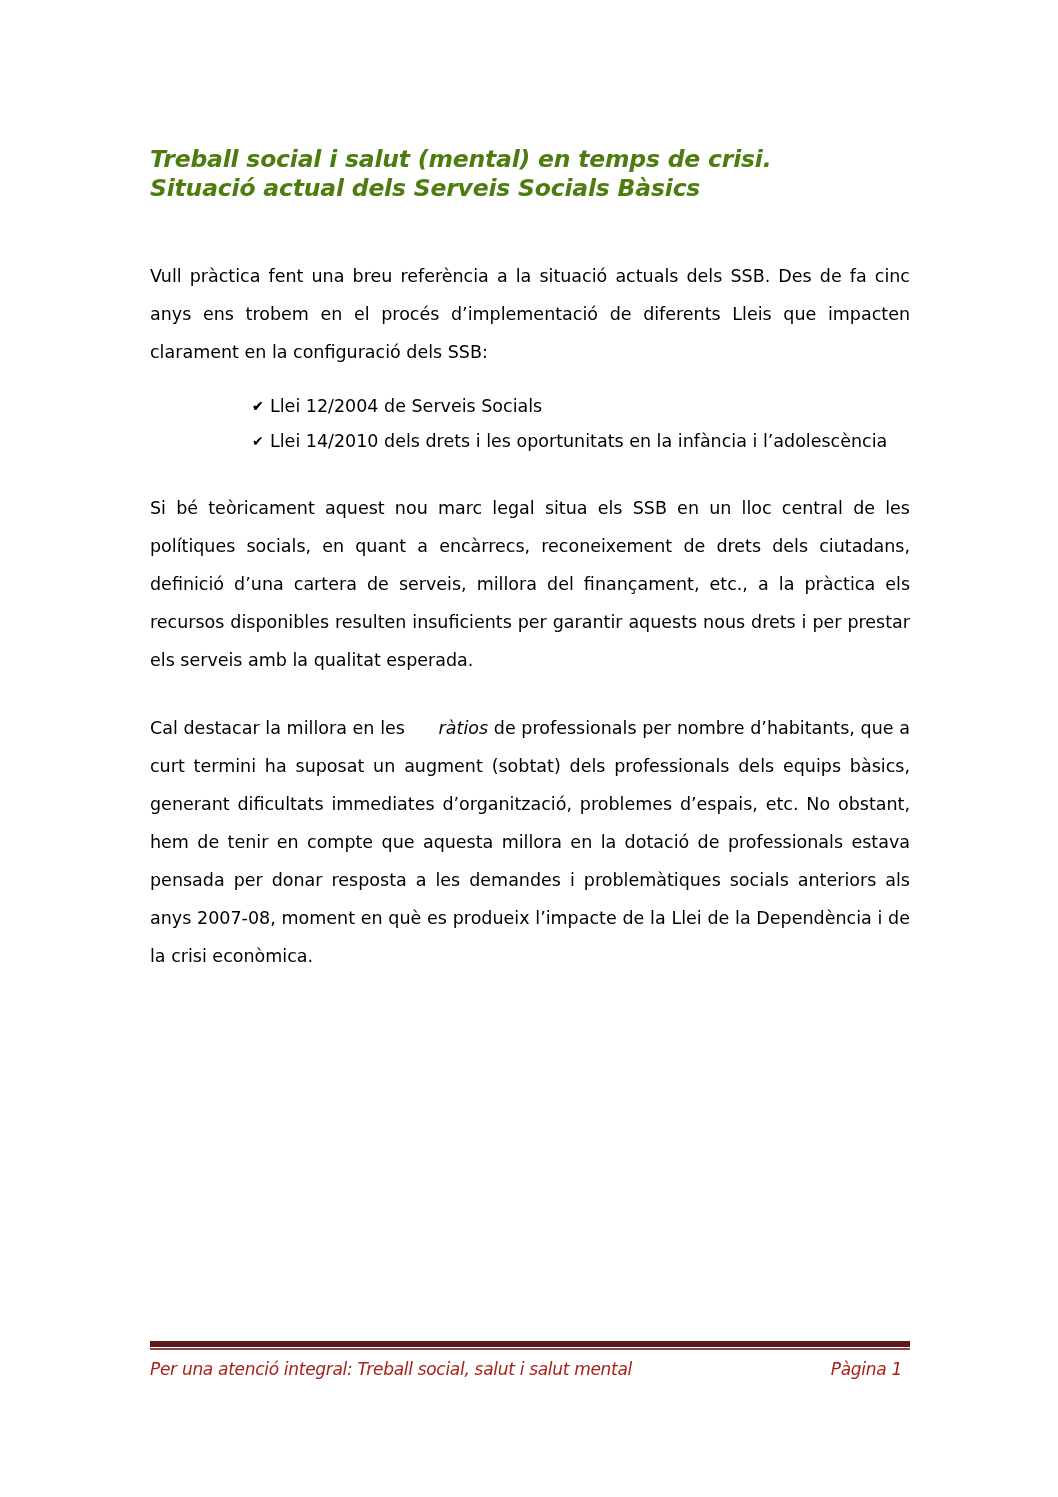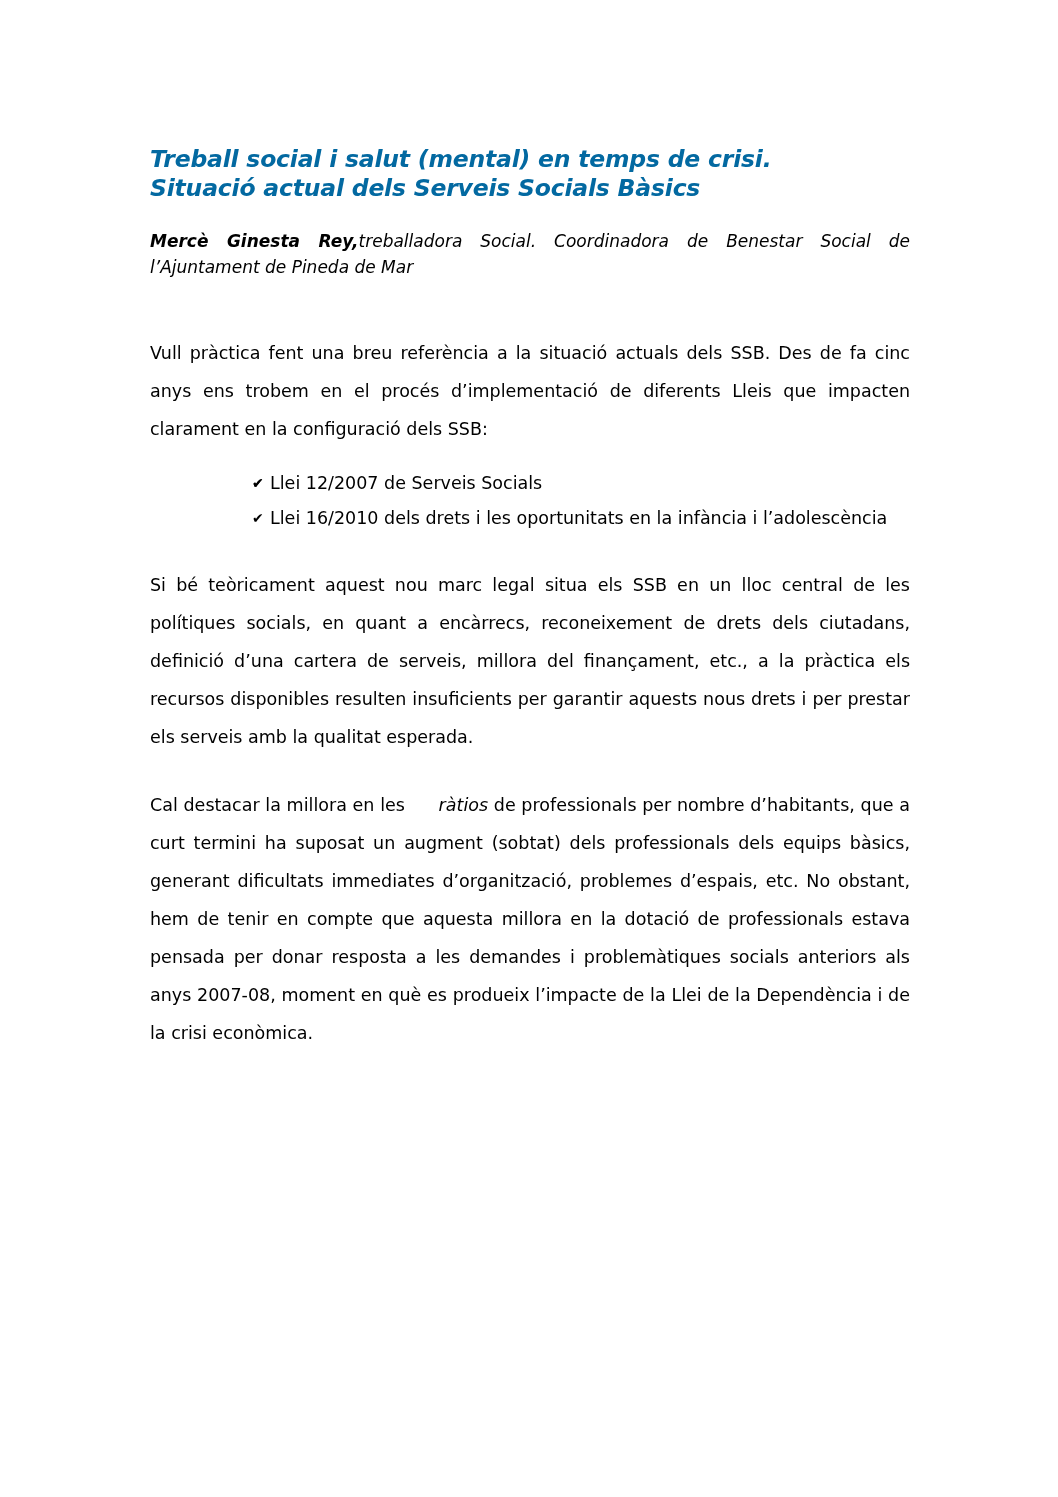--- a/index.html
+++ b/index.html
@@ -25,21 +25,21 @@
     width: 760px;
   }
 
   
   .doc-title {
     font-family: "DejaVu Sans", sans-serif;
     font-weight: bold;
     font-style: italic;
     font-size: 23.5px;
     line-height: 29px;
-    color: #0369a1;
+    color: #4d7c0f;
     letter-spacing: -0.2px;
     margin: 0;
     padding-top: 145px;
     white-space: pre-line;
   }
 
   
   .author-block {
     font-family: "DejaVu Sans", sans-serif;
     font-size: 17px;
@@ -144,40 +144,45 @@
 </head>
 <body>
 
 <div class="page">
 
   <div class="content">
 
     <h1 class="doc-title">Treball social i salut (mental) en temps de crisi.
 Situació actual dels Serveis Socials Bàsics</h1>
 
-    <p class="author-block">
-      <span class="author-name">Mercè Ginesta Rey,</span><span class="author-role">treballadora Social. Coordinadora de Benestar Social de l’Ajuntament de Pineda de Mar</span>
-    </p>
 
     <p class="para first">Vull pràctica fent una breu referència a la situació actuals dels SSB. Des de fa cinc anys ens trobem en el procés d’implementació de diferents Lleis que impacten clarament en la configuració dels SSB:</p>
 
     <ul class="bullet-list">
       <li class="bullet-item">
         <span class="check-mark">✔</span>
       </li>
       <li class="bullet-item">
-        <span class="check-mark">✔</span><span>Llei 12/2007 de Serveis Socials</span>
+        <span class="check-mark">✔</span><span>Llei 12/2004 de Serveis Socials</span>
       </li>
       <li class="bullet-item">
-        <span class="check-mark">✔</span><span>Llei 16/2010 dels drets i les oportunitats en la infància i l’adolescència</span>
+        <span class="check-mark">✔</span><span>Llei 14/2010 dels drets i les oportunitats en la infància i l’adolescència</span>
       </li>
     </ul>
 
     <p class="para second">Si bé teòricament aquest nou marc legal situa els SSB en un lloc central de les polítiques socials, en quant a encàrrecs, reconeixement de drets dels ciutadans, definició d’una cartera de serveis, millora del finançament, etc., a la pràctica els recursos disponibles resulten insuficients per garantir aquests nous drets i per prestar els serveis amb la qualitat esperada.</p>
 
     <p class="para third">
       <span>Cal destacar la millora en les </span><em>ràtios</em><span> de professionals per nombre d’habitants, que a curt termini ha suposat un augment (sobtat) dels professionals dels equips bàsics, generant dificultats immediates d’organització, problemes d’espais, etc. No obstant, hem de tenir en compte que aquesta millora en la dotació de professionals estava pensada per donar resposta a les demandes i problemàtiques socials anteriors als anys 2007-08, moment en què es produeix l’impacte de la Llei de la Dependència i de la crisi econòmica.</span>
     </p>
 
   </div>
 
+  <div class="footer">
+    <div class="footer-rule-thick"></div>
+    <div class="footer-rule-thin"></div>
+    <div class="footer-row">
+      <span class="footer-text">Per una atenció integral: Treball social, salut i salut mental</span>
+      <span class="footer-page">Pàgina 1</span>
+    </div>
+  </div>
 
 </div>
 
 </body></html>

